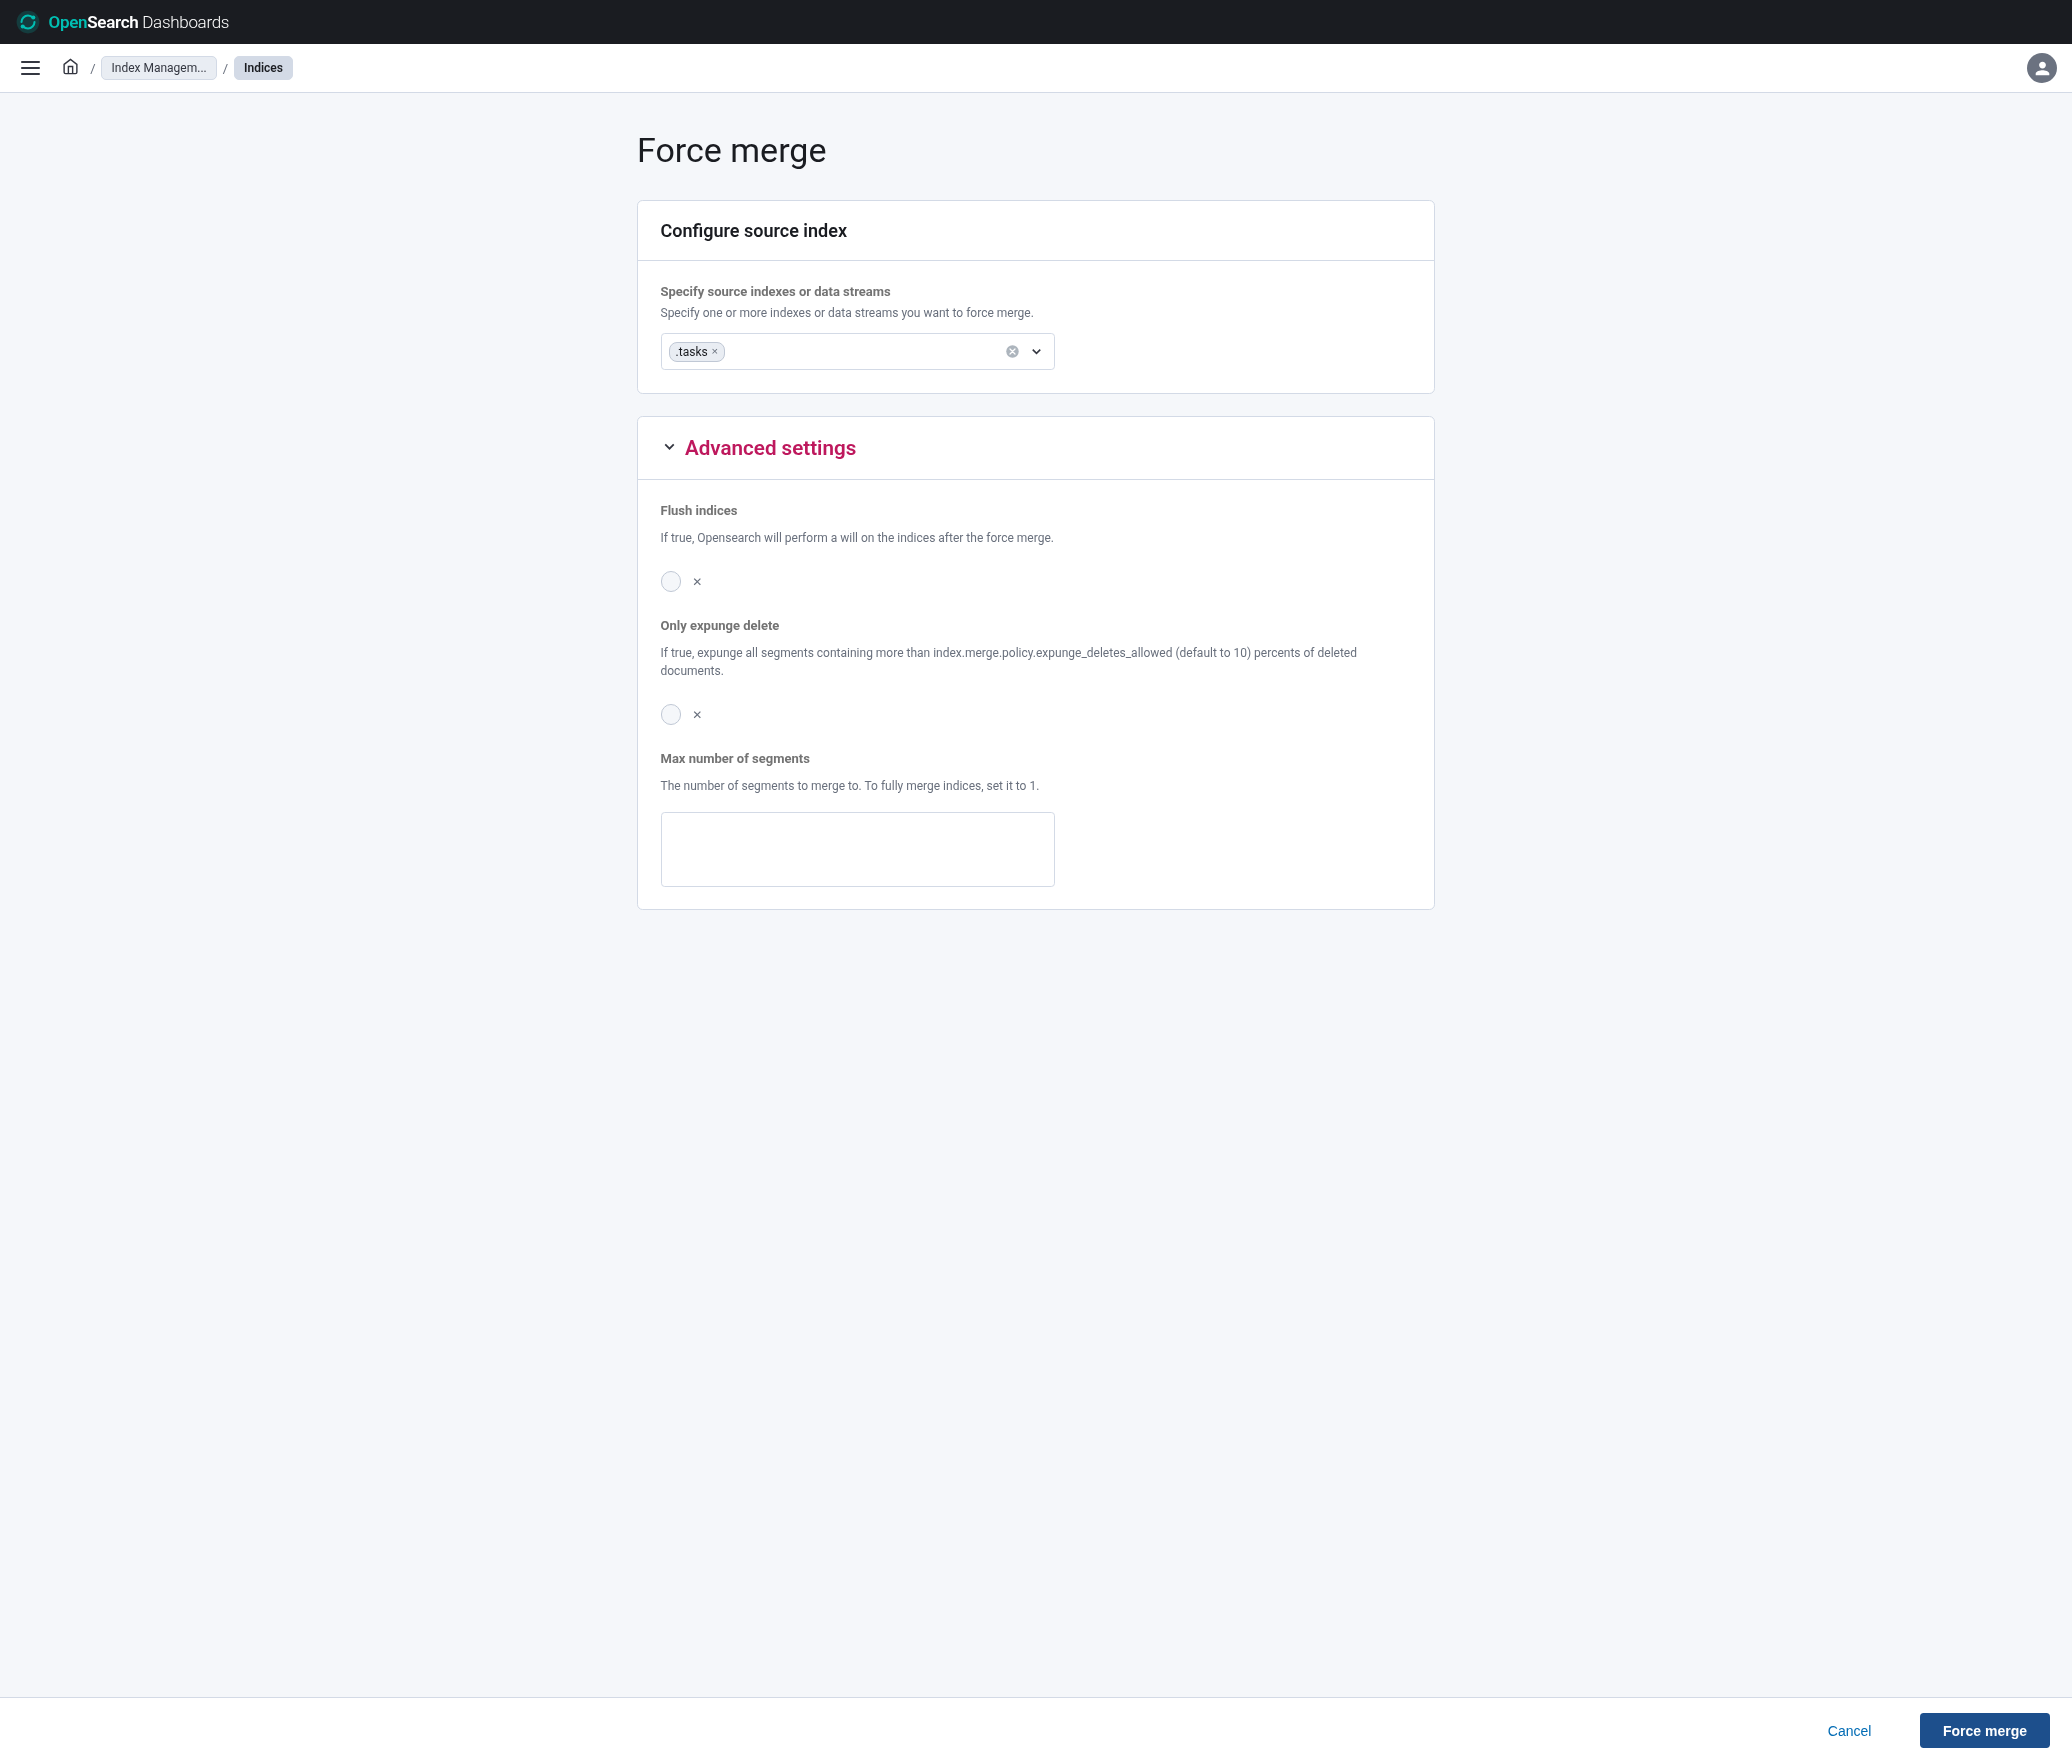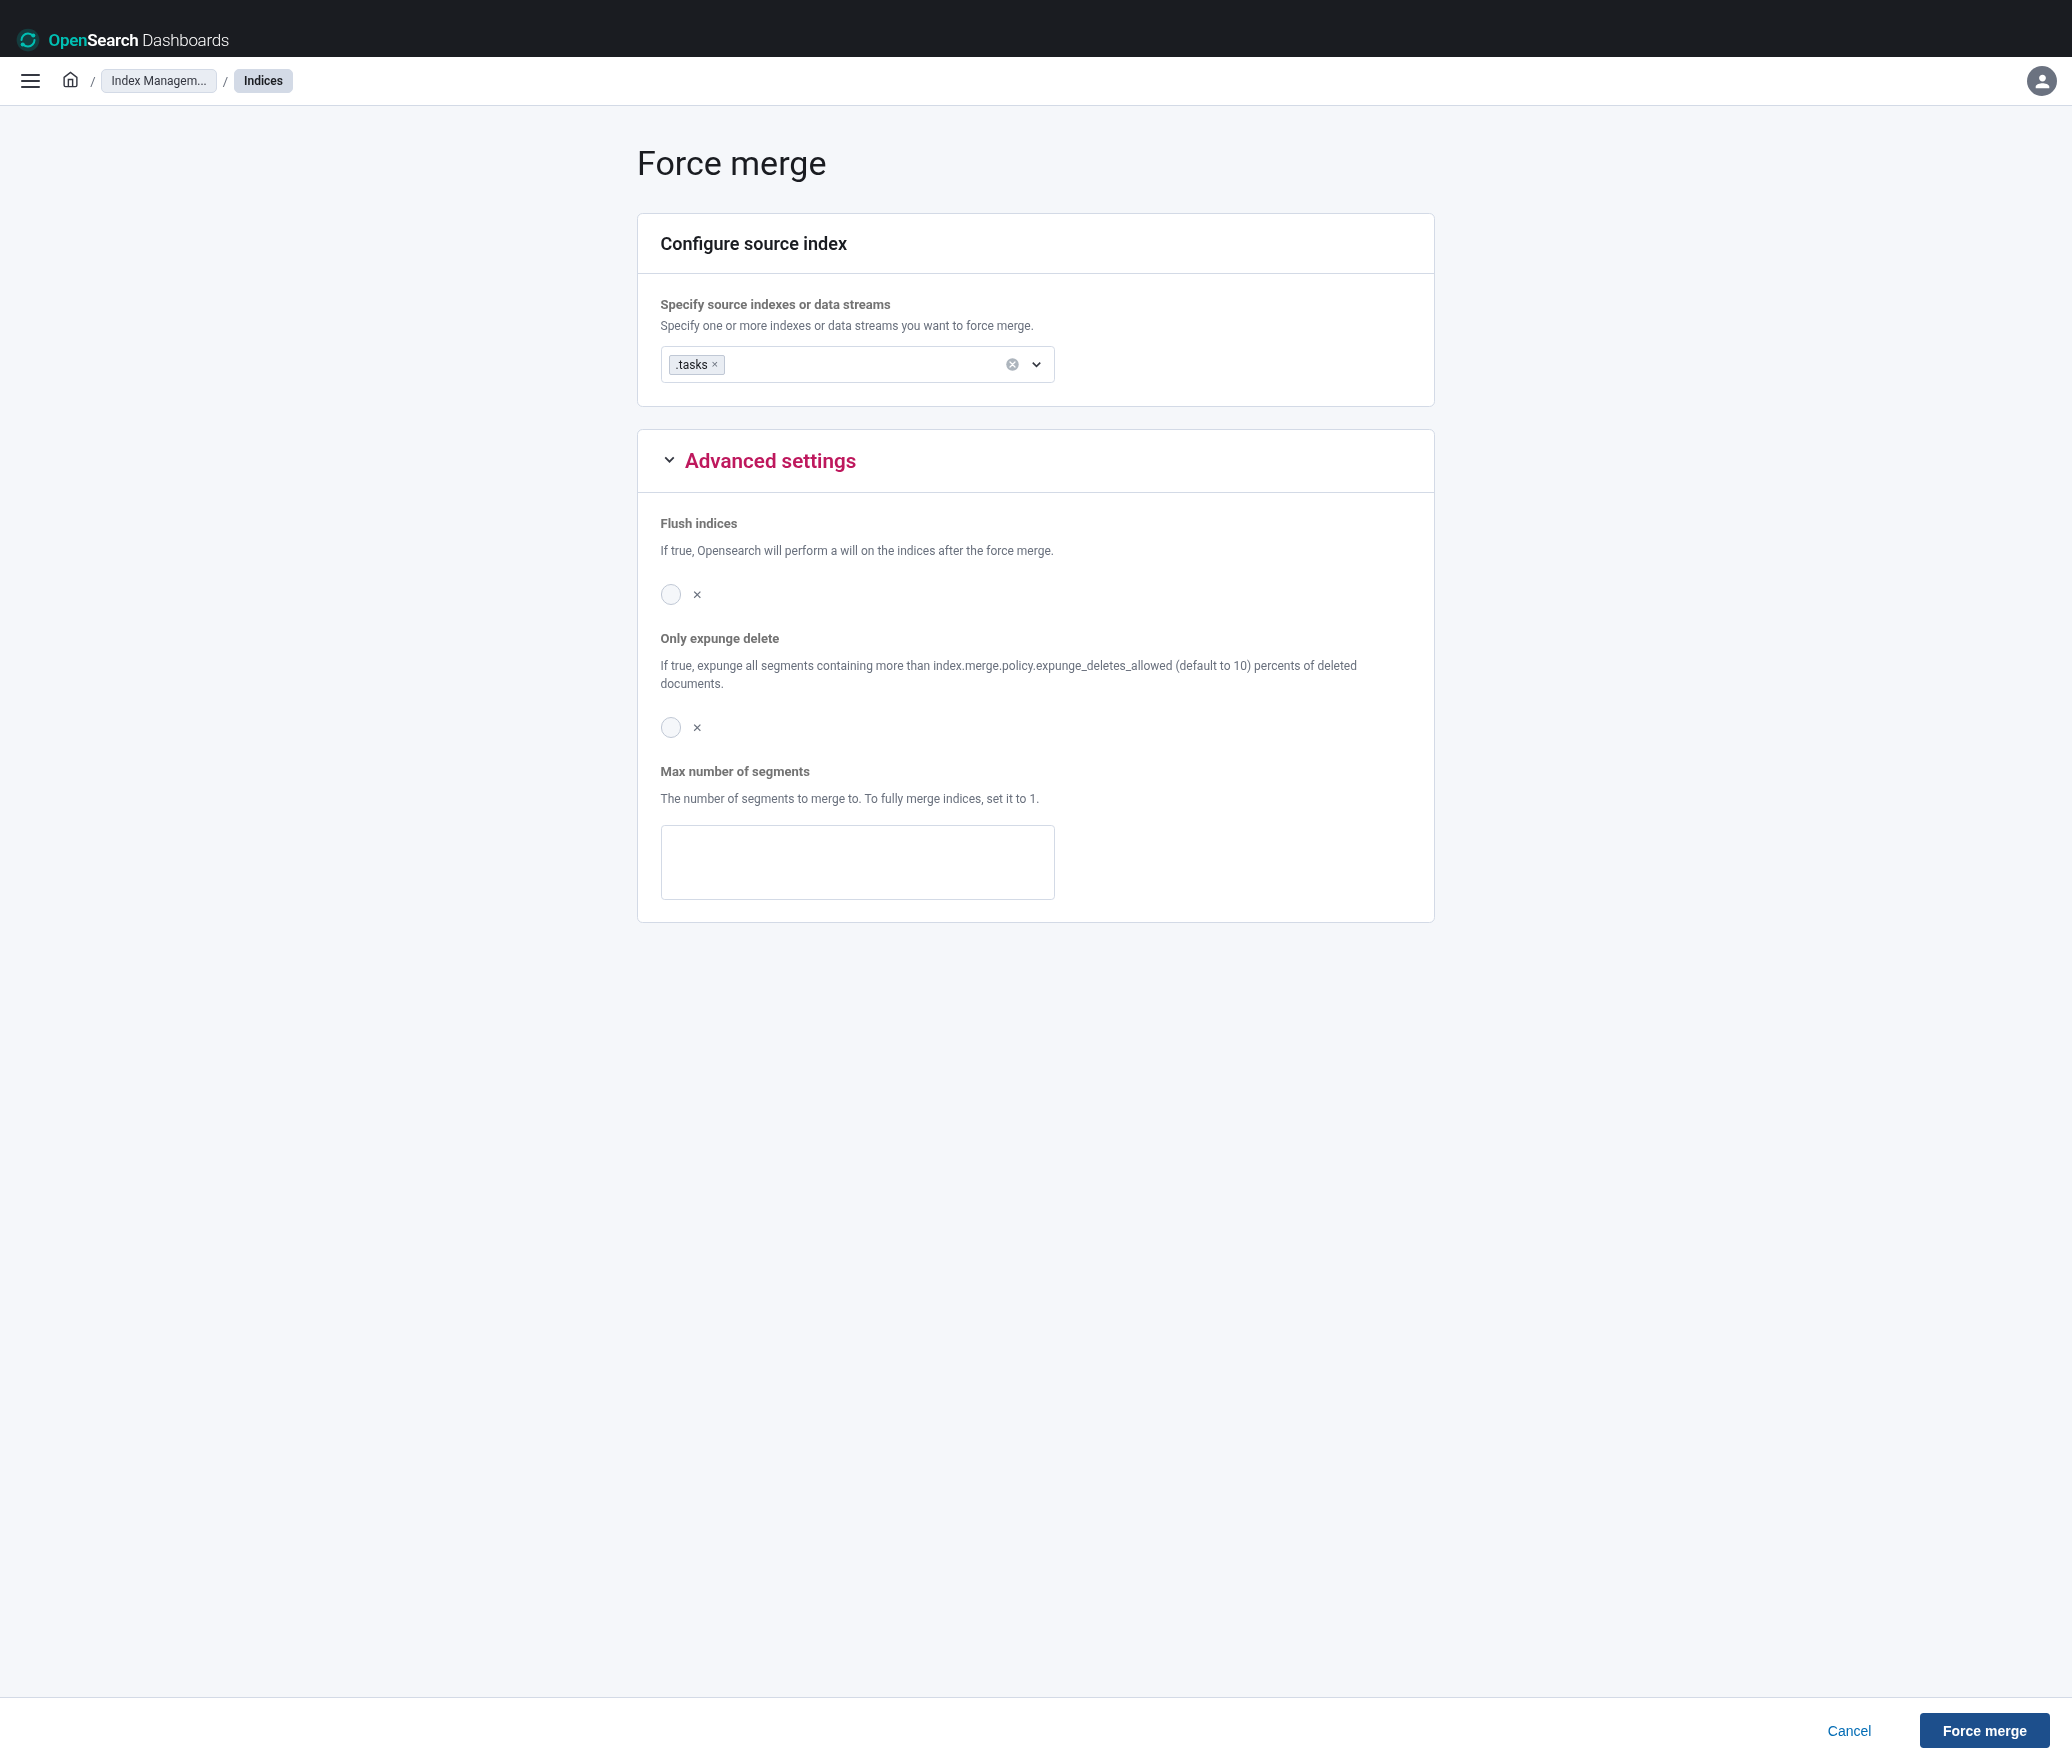--- a/index.html
+++ b/index.html
@@ -6,23 +6,23 @@
     body {
       font-family: -apple-system, BlinkMacSystemFont, 'Segoe UI', Roboto, sans-serif;
       background: #f5f7fa;
       min-height: 100vh;
       color: #1a1c21;
     }
 
     
     .top-nav {
       background: #1a1c21;
-      height: 57px;
-      display: flex;
-      align-items: flex-end;
+      height: 44px;
+      display: flex;
+      align-items: center;
       padding: 4px 15px;
       gap: 11.2px;
     }
     .top-nav-logo {
       display: flex;
       align-items: center;
       gap: 7.5px;
     }
     .logo-icon {
       width: 26px;
@@ -159,21 +159,21 @@
       background: #fff;
       min-height: 37px;
       gap: 5.6px;
       max-width: 394px;
     }
     .tag {
       display: flex;
       align-items: center;
       background: #e9edf3;
       border: 0.9px solid #c0c8d5;
-      border-radius: 2px;
+      border-radius: 8px;
       padding: 1.9px 5.6px;
       font-size: 12px;
       color: #1a1c21;
       gap: 3.7px;
     }
     .tag-remove {
       background: none;
       border: none;
       cursor: pointer;
       padding: 0;

